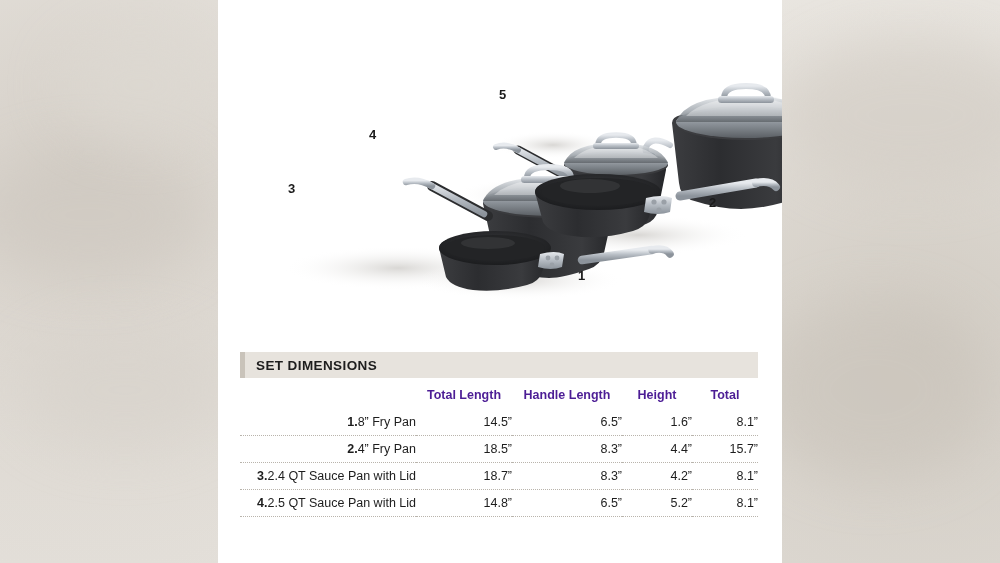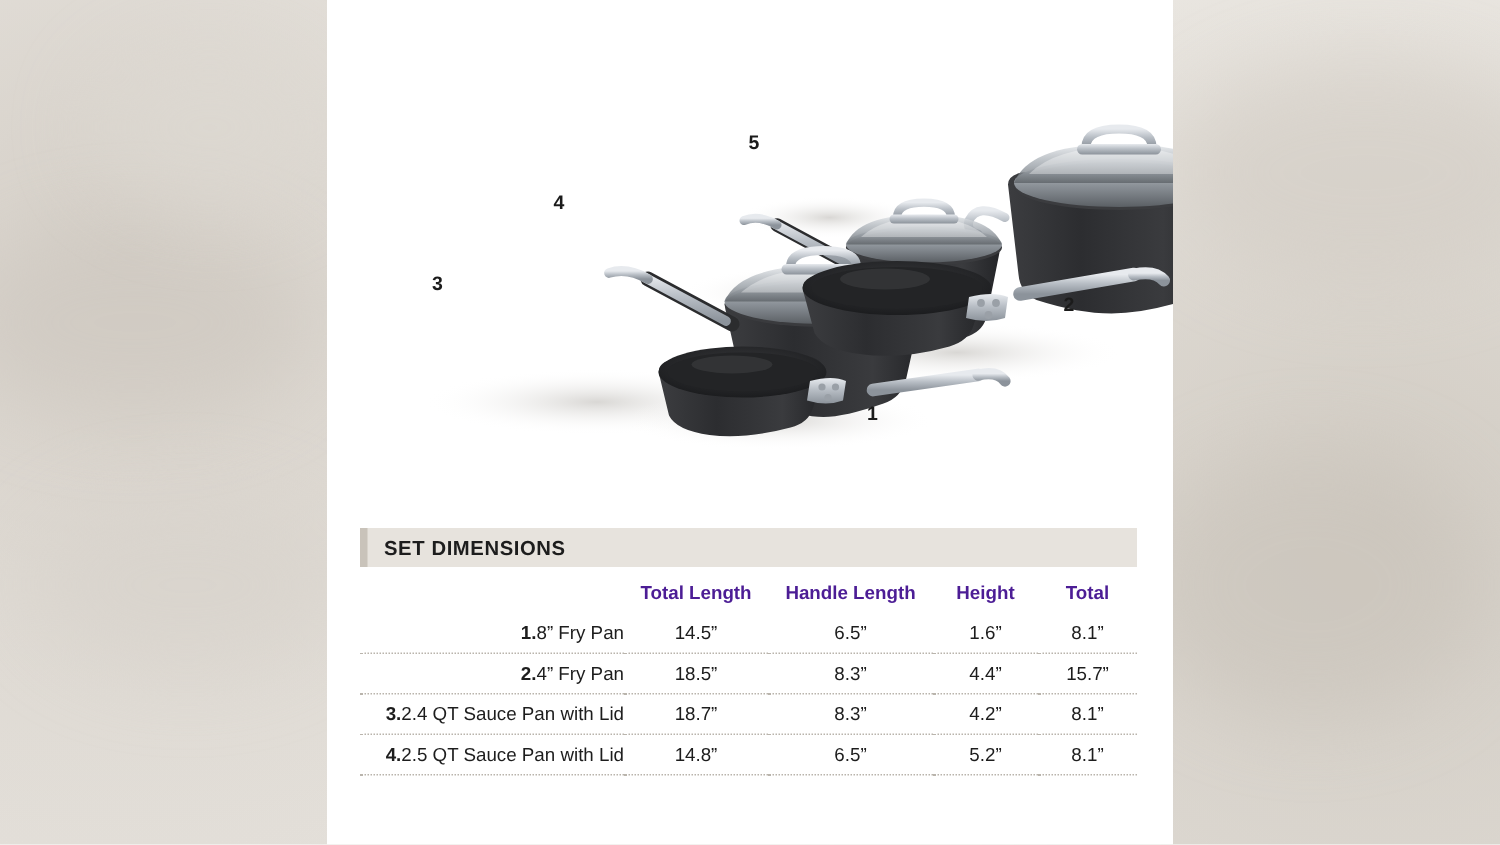--- a/index.html
+++ b/index.html
@@ -96,21 +96,21 @@
   table.dims th {
     font-weight: bold;
     font-size: 12.5px;
     padding: 4px 0 7px 0;
     text-align: center;
     color: #4c1d95;
   }
   table.dims th.name-col { text-align: left; }
   table.dims td {
     padding: 6px 0;
-    text-align: center;
+    text-align: right;
     border-bottom: 1px dotted #b9b4ac;
     font-size: 12.5px;
   }
   table.dims tr:last-child td { border-bottom: 1px dotted #b9b4ac; }
   table.dims td.name-col {
     text-align: right;
     padding-left: 6px;
   }
   td.name-col .idx {
     font-weight: bold;

